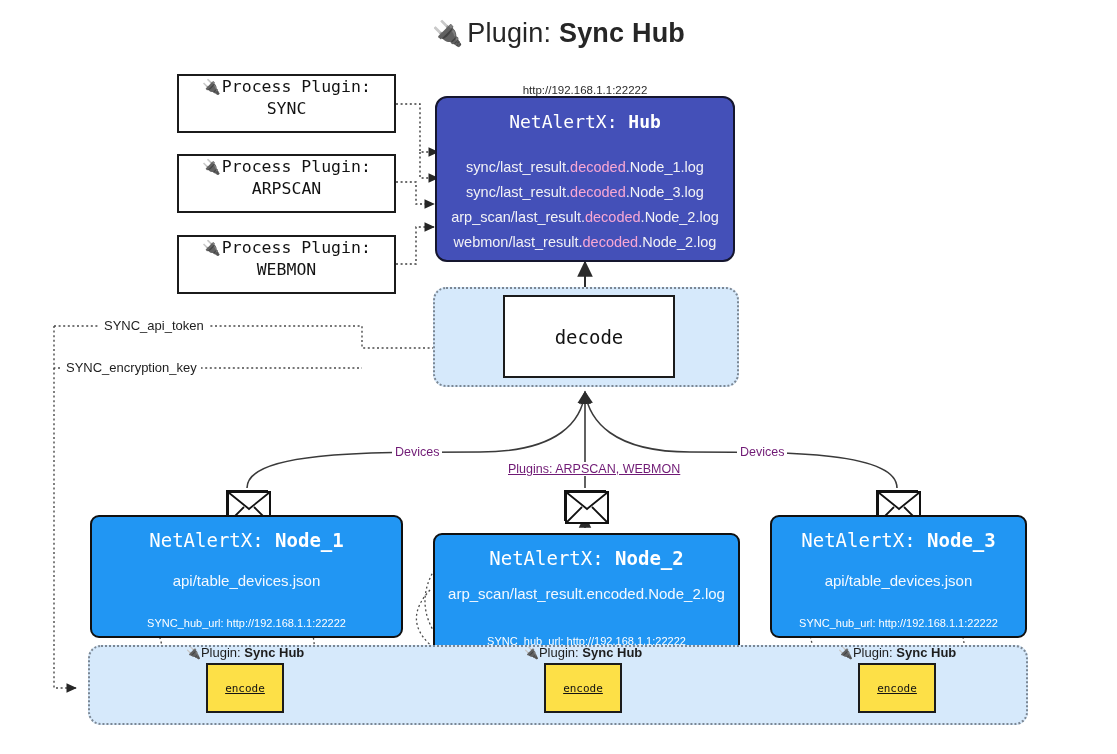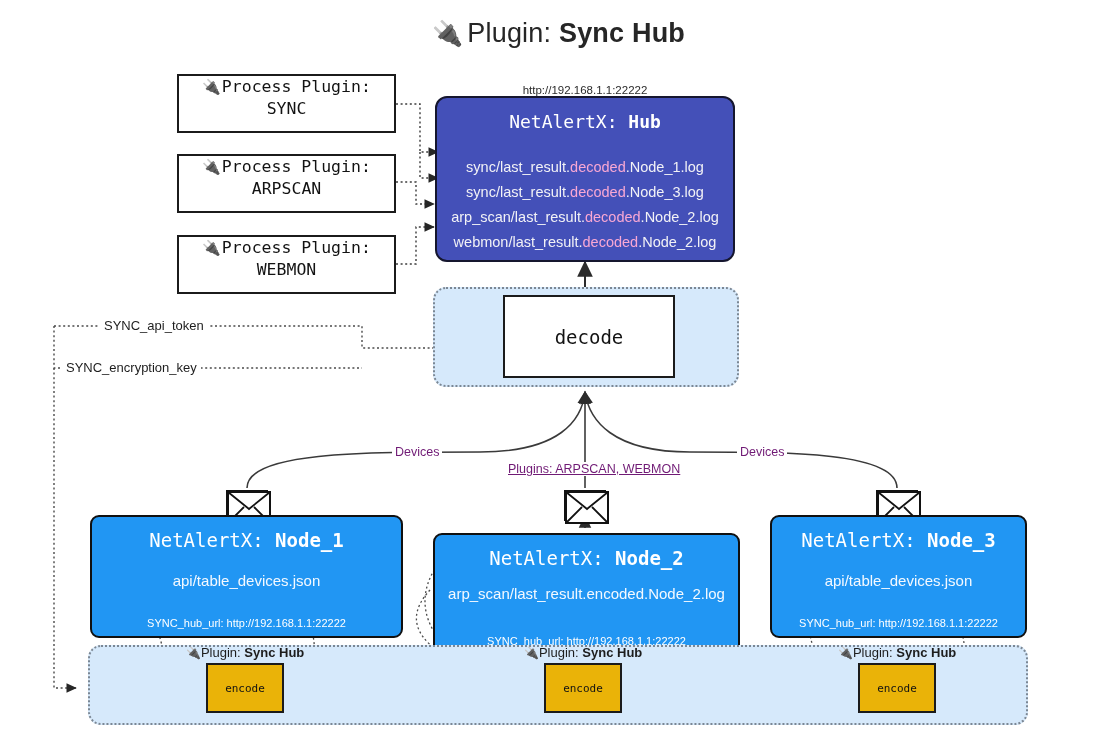--- a/index.html
+++ b/index.html
@@ -60,24 +60,24 @@
        border:2px solid #121212;box-sizing:border-box;}
   .env:before,.env:after{content:"";position:absolute;left:-1px;top:-1px;
        width:42px;height:31px;}
   .env svg{position:absolute;left:-2px;top:-2px;}
 
   .ctr-bottom{position:absolute;background:#d6e9fb;border:2px dotted #7b8794;
               border-radius:13px;box-sizing:border-box;}
   .pluglabel{position:absolute;font-size:13px;color:#1d1d1d;white-space:nowrap;}
   .pluglabel b{font-weight:bold;}
   .pluglabel .plug{font-family:"DejaVu Sans",sans-serif;font-size:12px;}
-  .encbox{position:absolute;background:#eab308;border:2px solid #1b1b1b;
+  .encbox{position:absolute;background:#fde047;border:2px solid #1b1b1b;
           box-sizing:border-box;display:flex;align-items:center;justify-content:center;
           font-family:"DejaVu Sans Mono","Liberation Mono",monospace;
-          font-size:11px;color:#131313;}
+          font-size:11px;color:#131313;text-decoration:underline;}
   .keylabel{position:absolute;font-size:13px;color:#1d1d1d;background:#ffffff;
             white-space:nowrap;padding:0 4px;}
 </style>
 </head>
 <body>
 
 <div class="stage">
 
   <svg class="wires" viewBox="0 0 1117 754">
     <defs>

